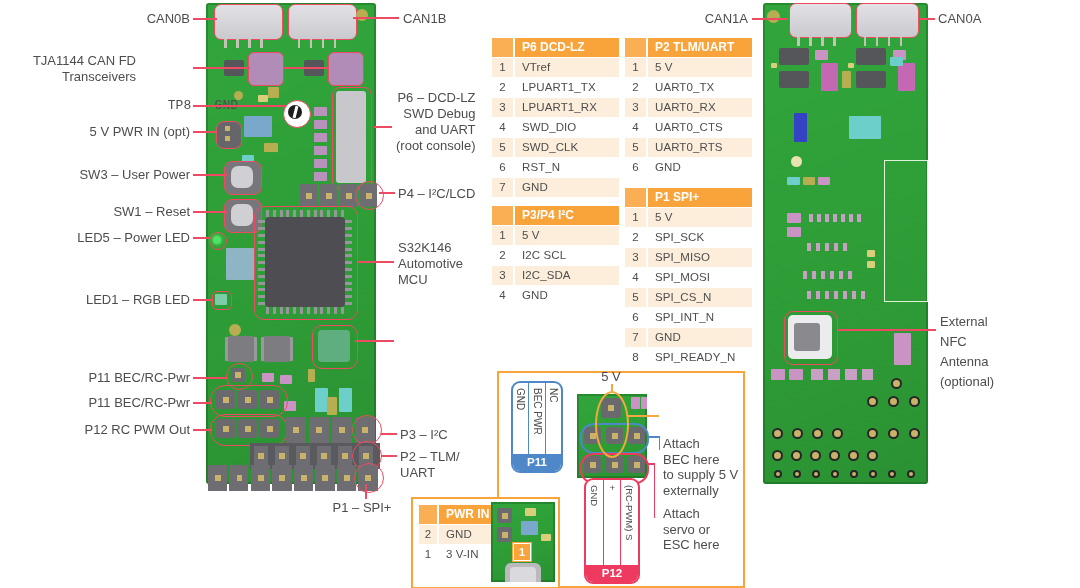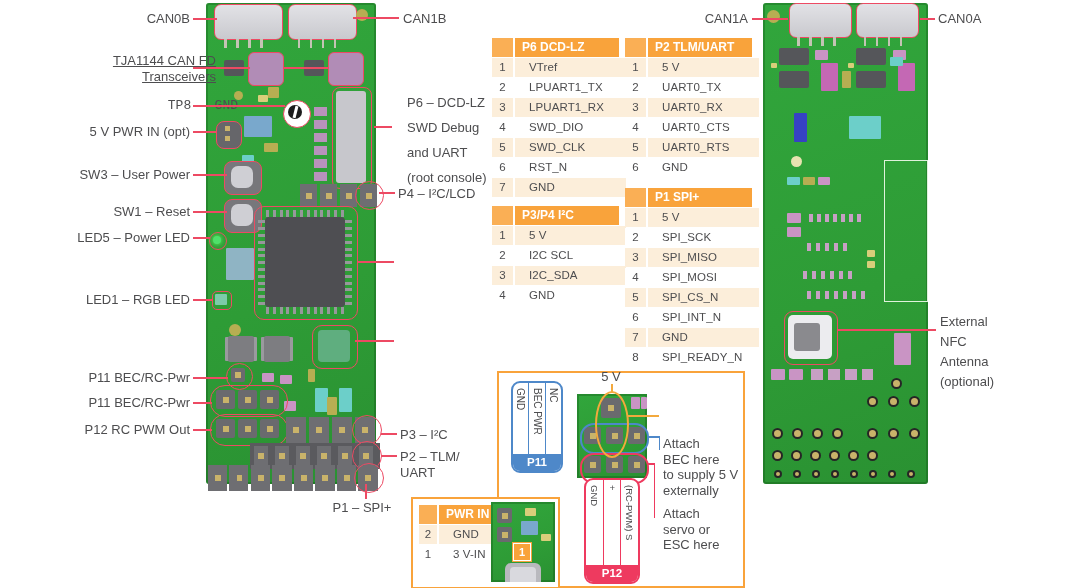--- a/index.html
+++ b/index.html
@@ -39,21 +39,21 @@
   .via{position:absolute;border-radius:50%;background:#C9B36A;border:2.5px solid #262626;box-sizing:border-box;}
   .viarow{position:absolute;display:flex;}
   .viarow .via{position:static;}
   
   .ptable{position:absolute;}
   .thead{display:flex;gap:2px;height:19px;margin-bottom:1px;}
   .thead .corner{width:21px;background:#FAAF55;}
   .thead .title{width:97px;background:#F9A33B;color:#fff;font-weight:bold;font-size:12px;line-height:19px;padding-left:7px;}
   .trow{display:flex;gap:2px;height:19px;margin-bottom:1px;}
   .tnum{width:21px;text-align:center;line-height:19px;font-size:11.5px;}
-  .tname{width:97px;padding-left:14px;line-height:19px;font-size:11.5px;letter-spacing:.1px;}
+  .tname{width:97px;padding-left:7px;line-height:19px;font-size:11.5px;letter-spacing:.1px;}
   .trow.odd>div{background:#FCEEDA;}
   .trow.even>div{background:#fff;}
   .ptable.small .thead .corner,.ptable.small .tnum{width:18px;}
   .ptable.small .thead .title,.ptable.small .tname{width:52px;}
   
   .obox{position:absolute;border:2.5px solid #F9A33B;background:#fff;}
   
   .vtable{position:absolute;background:#fff;border:2px solid;border-radius:9px;overflow:hidden;
           display:flex;flex-direction:column;box-sizing:border-box;}
   .vcols{flex:1;display:flex;}
@@ -161,21 +161,21 @@
     <div class="pinrow" style="left:80px;top:414px;width:92px;height:26px;--step:23px;--pin:20px;"></div>
     <div class="ro" style="left:146px;top:412px;width:28px;height:28px;border-radius:50%;"></div>
     <div style="left:44px;top:440px;width:130px;height:26px;background:#5A5A5E;"></div>
     <div class="pinrow" style="left:48px;top:443px;width:126px;height:20px;--step:21px;--pin:14px;"></div>
     <div class="ro" style="left:146px;top:438px;width:28px;height:28px;border-radius:50%;"></div>
     <div class="pinrow" style="left:2px;top:462px;width:172px;height:26px;--step:21.5px;--pin:19px;"></div>
     <div class="ro" style="left:148px;top:460px;width:28px;height:28px;border-radius:50%;"></div>
   </div>
 
   <div class="co r" style="right:890px;top:11px;">CAN0B</div>
-  <div class="co r" style="right:864px;top:53px;text-decoration:underline;">TJA1144 CAN FD
+  <div class="co r" style="right:944px;top:53px;">TJA1144 CAN FD
 Transceivers</div>
   <div class="co r" style="right:842px;top:98px;font-family:Liberation Mono, monospace;">TP8 – GND</div>
   <div class="co r" style="right:890px;top:124px;">5 V PWR IN (opt)</div>
   <div class="co r" style="right:890px;top:167px;">SW3 – User Power</div>
   <div class="co r" style="right:890px;top:204px;">SW1 – Reset</div>
   <div class="co r" style="right:890px;top:230px;">LED5 – Power LED</div>
   <div class="co r" style="right:890px;top:292px;">LED1 – RGB LED</div>
   <div class="co r" style="right:890px;top:370px;">P11 BEC/RC-Pwr</div>
   <div class="co r" style="right:890px;top:395px;">P11 BEC/RC-Pwr</div>
   <div class="co r" style="right:890px;top:422px;">P12 RC PWM Out</div>
@@ -188,25 +188,28 @@
   <div class="hl" style="left:193px;top:174px;width:34px;"></div>
   <div class="hl" style="left:193px;top:211px;width:34px;"></div>
   <div class="hl" style="left:193px;top:237px;width:17px;"></div>
   <div class="hl" style="left:193px;top:299px;width:20px;"></div>
   <div class="hl" style="left:193px;top:377px;width:35px;"></div>
   <div class="hl" style="left:193px;top:402px;width:19px;"></div>
   <div class="hl" style="left:193px;top:429px;width:19px;"></div>
   <div class="vl" style="left:365px;top:484px;height:15px;"></div>
 
   <div class="co" style="left:403px;top:11px;">CAN1B</div>
-  <div class="co" style="left:407px;top:90px;line-height:25px;">P6 – DCD-LZ
+  <div class="co" style="left:396px;top:90px;line-height:16px;text-align:right;">P6 – DCD-LZ
 SWD Debug
 and UART
 (root console)</div>
   <div class="co" style="left:398px;top:186px;">P4 – I²C/LCD</div>
+  <div class="co" style="left:398px;top:240px;line-height:16px;">S32K146
+Automotive
+MCU</div>
   <div class="co" style="left:400px;top:427px;">P3 – I²C</div>
   <div class="co" style="left:400px;top:449px;">P2 – TLM/
 UART</div>
   <div class="hl" style="left:353px;top:17px;width:46px;"></div>
   <div class="hl" style="left:374px;top:126px;width:18px;"></div>
   <div class="hl" style="left:379px;top:192px;width:16px;"></div>
   <div class="hl" style="left:357px;top:261px;width:37px;"></div>
   <div class="hl" style="left:355px;top:340px;width:39px;"></div>
   <div class="hl" style="left:381px;top:433px;width:16px;"></div>
   <div class="hl" style="left:381px;top:455px;width:16px;"></div>

